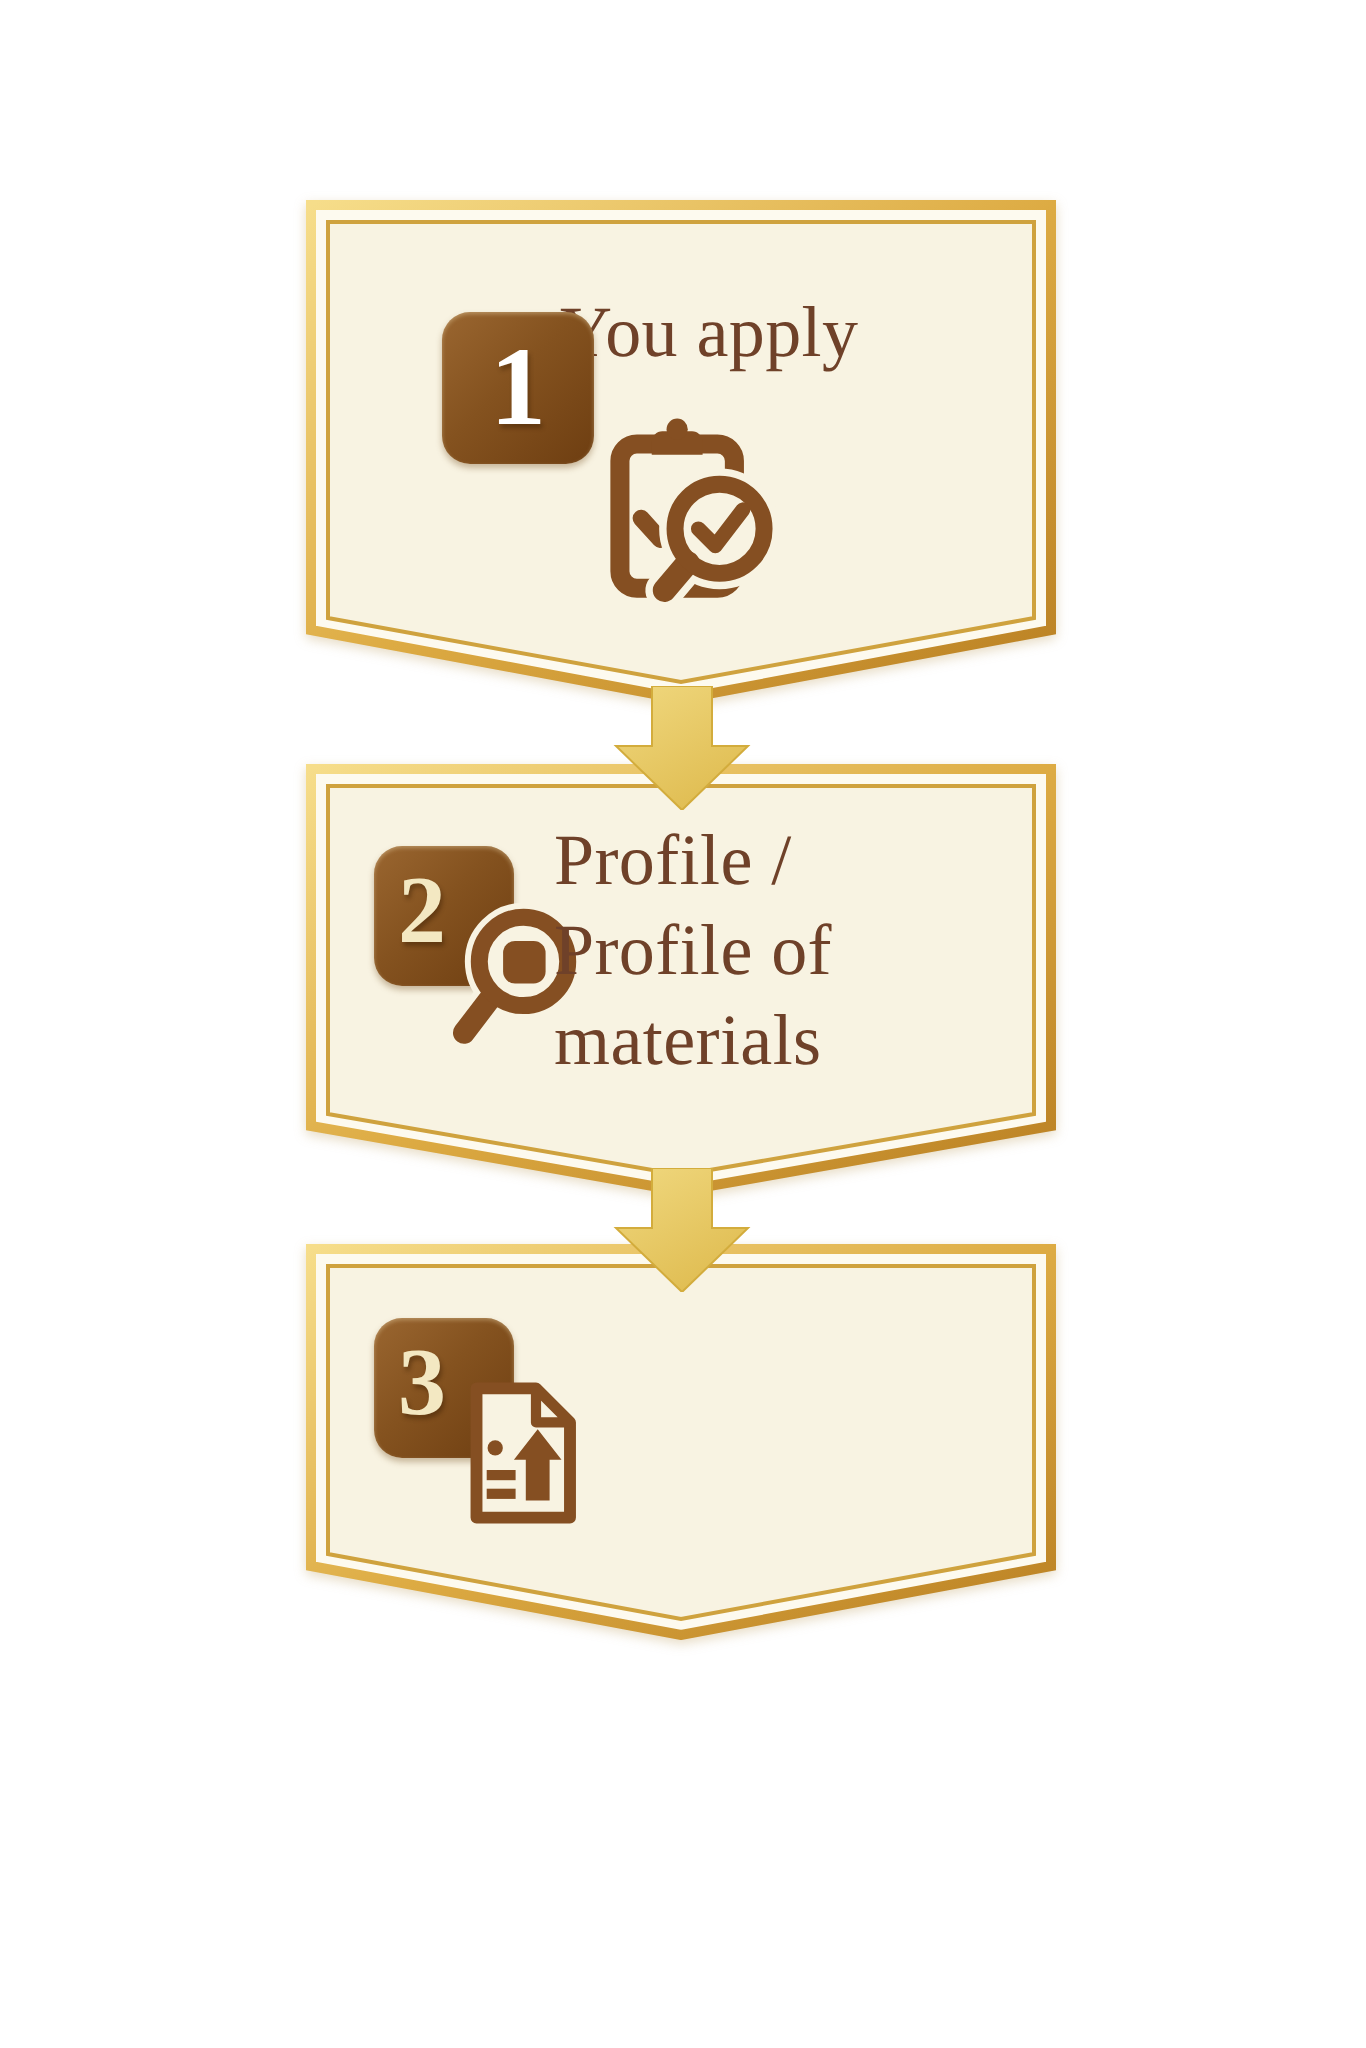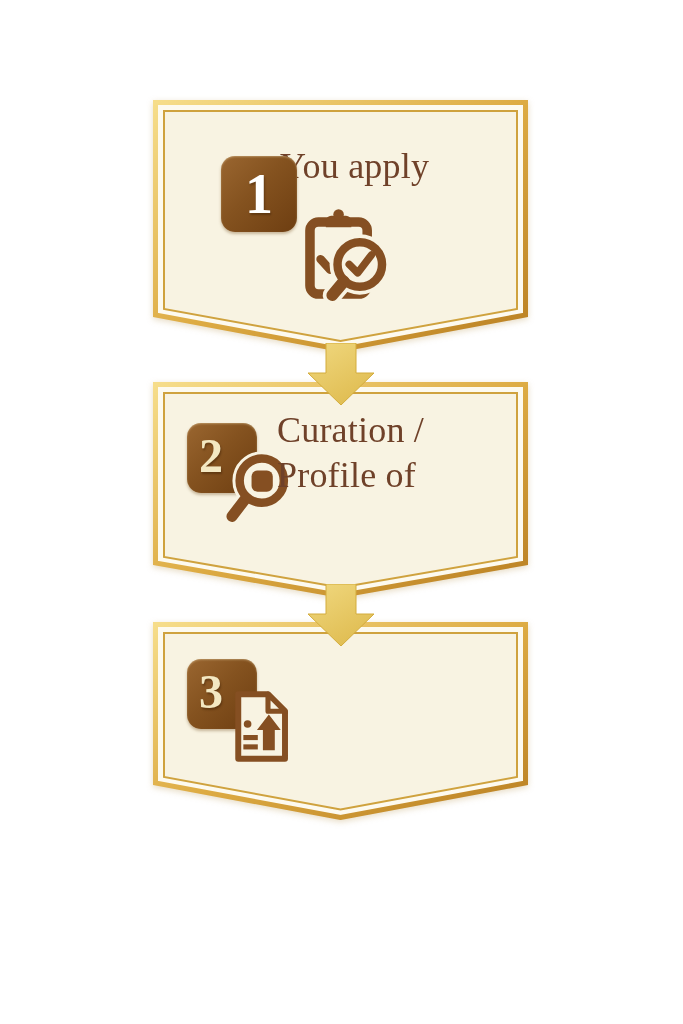--- a/index.html
+++ b/index.html
@@ -129,22 +129,23 @@
 
           <line x1="36" y1="63" x2="20" y2="84" stroke="#f8f3e2" stroke-width="20" stroke-linecap="round"></line>
           <circle cx="55" cy="42" r="26" fill="#f8f3e2" stroke="#f8f3e2" stroke-width="17"></circle>
 
           <line x1="36" y1="63" x2="20" y2="84" stroke="#854f22" stroke-width="13" stroke-linecap="round"></line>
           <circle cx="55" cy="42" r="26" fill="#f8f3e2" stroke="#854f22" stroke-width="10"></circle>
           <rect x="43" y="30" width="25" height="25" rx="7" fill="#854f22"></rect>
         </svg>
       </div>
       <div class="step-label">
-        <div>Curation /</div>
+        <div>Profile /</div>
         <div>Profile of</div>
+        <div>materials</div>
       </div>
     </div>
   </section>
 
   <div class="flow-arrow" id="arrow-2">
     <svg width="70" height="62" viewBox="0 0 70 62">
       <path d="M20 0 H50 V30 H68 L35 62 L2 30 H20 Z" fill="url(#arrowGrad)" stroke="#d3ac3c" stroke-width="1"></path>
     </svg>
   </div>
 

